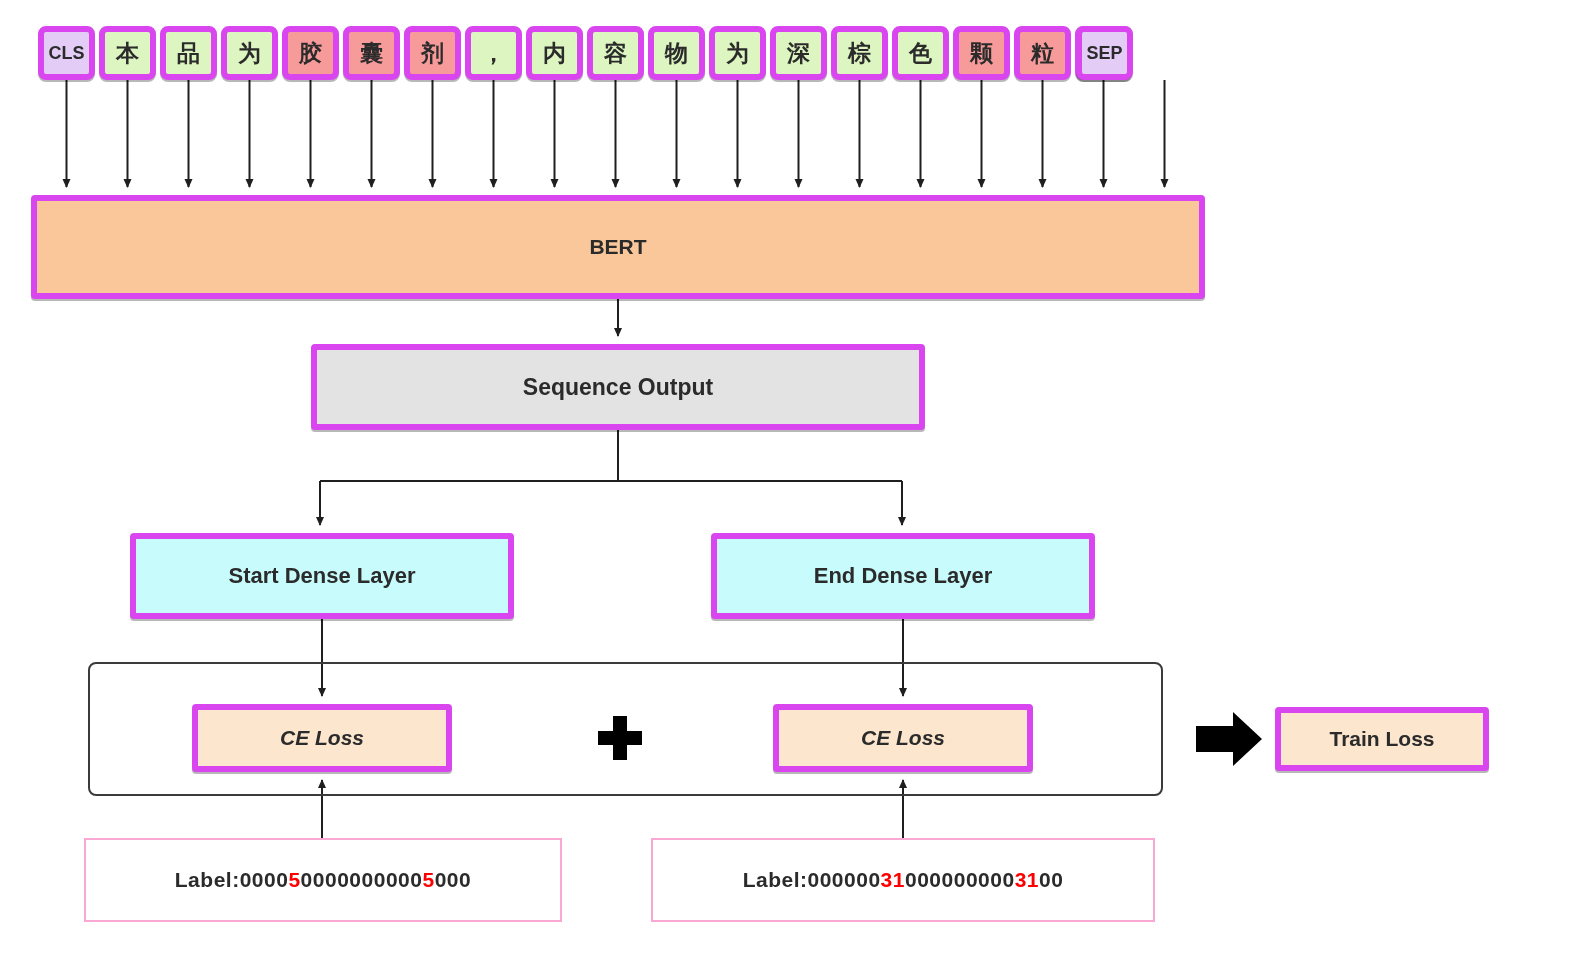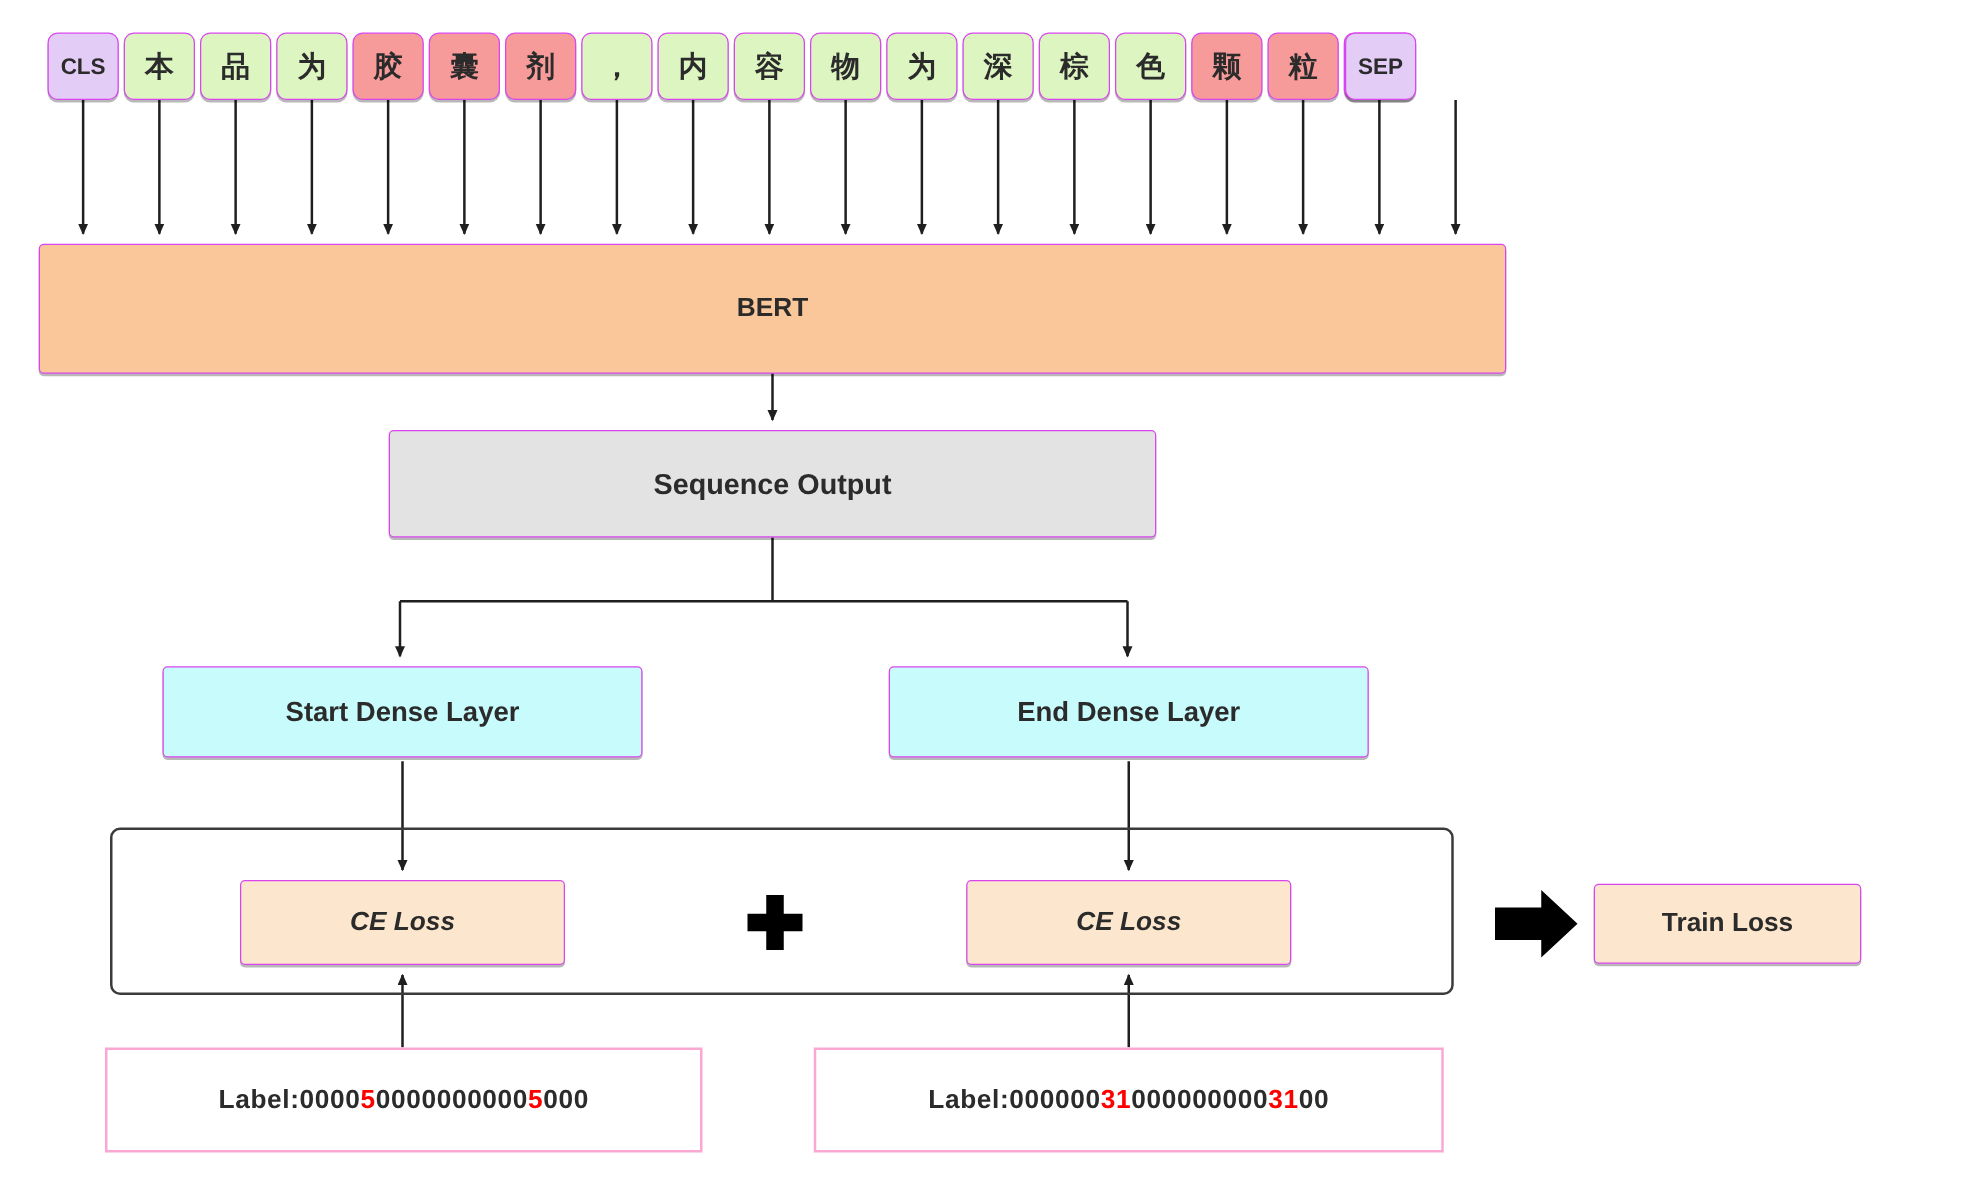--- a/index.html
+++ b/index.html
@@ -25,21 +25,21 @@
     height: 955px;
     pointer-events: none;
   }
 
   .node {
     position: absolute;
     box-sizing: border-box;
     display: flex;
     align-items: center;
     justify-content: center;
-    border: 1px solid #d946ef;
+    border: 6px solid #d946ef;
     border-radius: 7px;
     color: #2b2b2b;
     font-weight: bold;
     text-align: center;
     box-shadow: 0 2px 0 rgba(0,0,0,0.28);
     z-index: 3;
   }
 
   .token {
     width: 57px;
@@ -70,21 +70,21 @@
     top: 344px;
     width: 614px;
     height: 86px;
     background: #e3e3e3;
     font-size: 23px;
     border-radius: 4px;
   }
 
   .dense {
     top: 533px;
-    height: 73px;
+    height: 86px;
     background: #c8fbfb;
     font-size: 22px;
     border-radius: 4px;
     text-align: center;
   }
   #dense-start { left: 130px; width: 384px; }
   #dense-end   { left: 711px; width: 384px; }
 
   #losscontainer {
     position: absolute;

